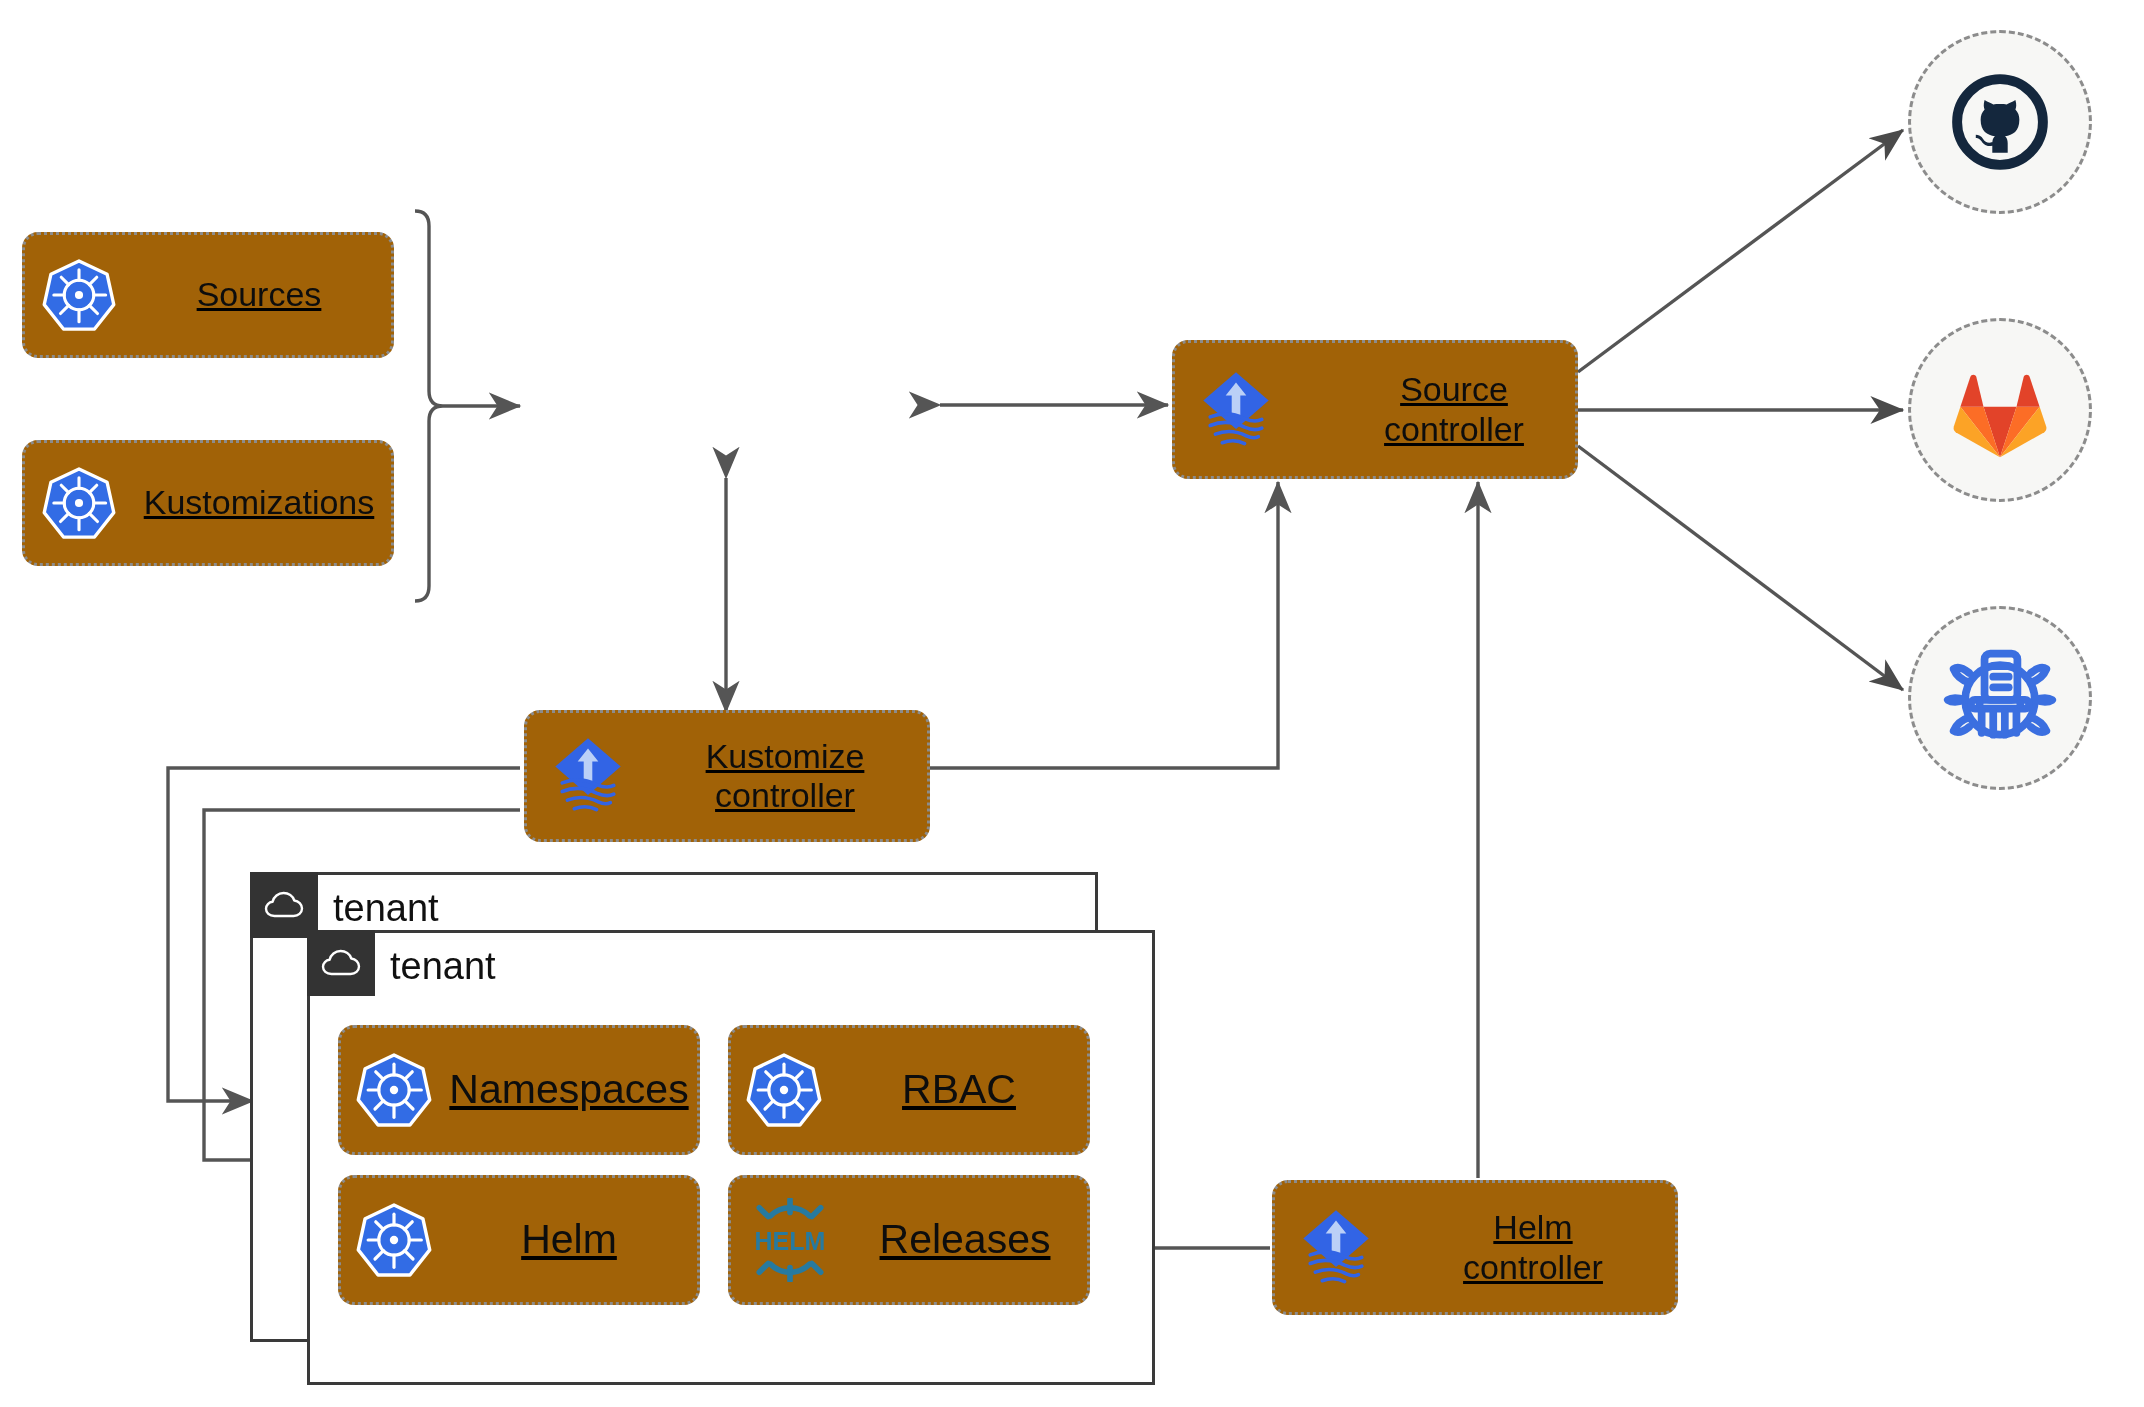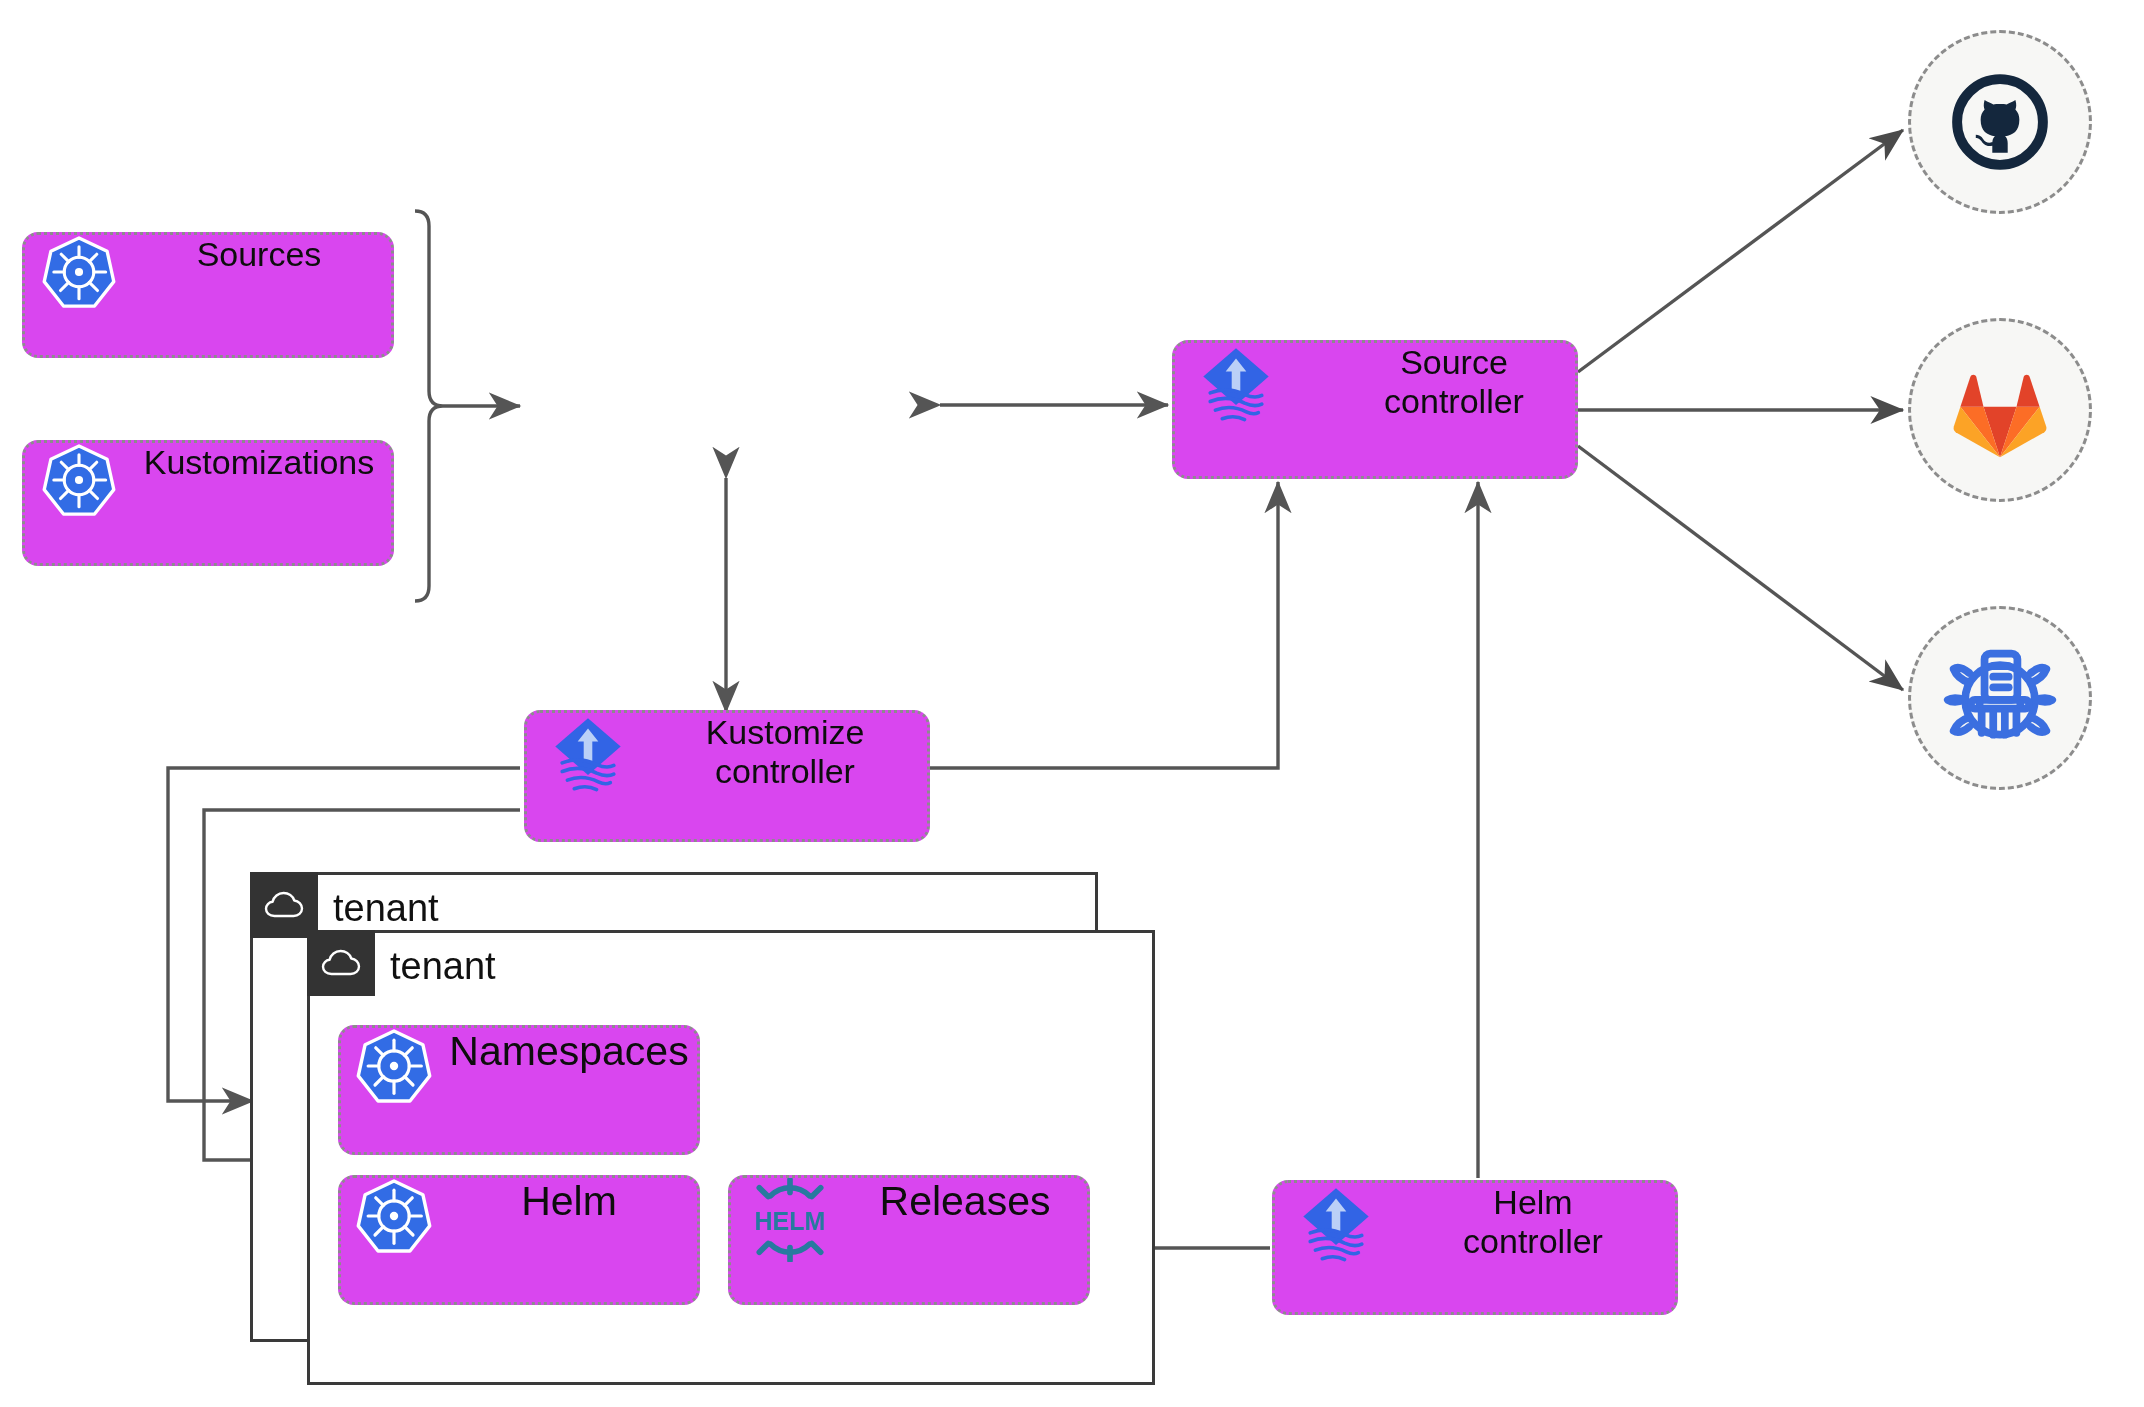--- a/index.html
+++ b/index.html
@@ -5,26 +5,27 @@
   html,body{margin:0;padding:0;background:#ffffff;}
   body{
     font-family:"Liberation Sans", sans-serif;
     width:2144px;height:1407px;position:relative;overflow:hidden;
   }
   #stage{position:absolute;left:0;top:0;width:2144px;height:1407px;}
 
   
   .node{
     position:absolute;
-    background:#d946ef;
+    background:#a16207;
     border:3px dotted #8c8c8c;
     border-radius:16px;
     box-sizing:border-box;
-    display:flex;align-items:flex-start;
+    display:flex;align-items:center;
     color:#000;
+    text-decoration:underline;
   }
   .node .ico{flex:0 0 auto;display:flex;align-items:center;justify-content:center;}
   .node .lbl{
     flex:1 1 auto;text-align:center;
     font-size:34px;line-height:1.15;color:#0d0d0d;
     white-space:pre-line;padding-right:6px;
   }
   .node.sm .lbl{font-size:41px;}
 
   
@@ -227,20 +228,40 @@
             <line x1="64" y1="64" x2="75" y2="75"></line>
           <line x1="74" y1="26" x2="64" y2="36"></line>
             <line x1="36" y1="64" x2="25" y2="75"></line>
         </g>
         <circle cx="50" cy="50" r="5.5" fill="#ffffff"></circle>
       </svg>
     </div>
     <div class="lbl">Namespaces</div>
   </div>
 
+  <div class="node sm" style="left:728px;top:1025px;width:362px;height:130px;">
+    <div class="ico" style="width:106px;">
+      <svg width="76" height="76" viewBox="0 0 100 100">
+        <polygon points="50,4 88,22 97,63 71,96 29,96 3,63 12,22" fill="#326CE5" stroke="#ffffff" stroke-width="4.5" stroke-linejoin="round"></polygon>
+        <g stroke="#ffffff" stroke-width="4.2" fill="none" stroke-linecap="round">
+          <circle cx="50" cy="50" r="20"></circle>
+          <line x1="50" y1="16" x2="50" y2="30"></line>
+            <line x1="50" y1="70" x2="50" y2="86"></line>
+          <line x1="16" y1="50" x2="30" y2="50"></line>
+            <line x1="70" y1="50" x2="86" y2="50"></line>
+          <line x1="26" y1="26" x2="36" y2="36"></line>
+            <line x1="64" y1="64" x2="75" y2="75"></line>
+          <line x1="74" y1="26" x2="64" y2="36"></line>
+            <line x1="36" y1="64" x2="25" y2="75"></line>
+        </g>
+        <circle cx="50" cy="50" r="5.5" fill="#ffffff"></circle>
+      </svg>
+    </div>
+    <div class="lbl">RBAC</div>
+  </div>
 
   <div class="node sm" style="left:338px;top:1175px;width:362px;height:130px;">
     <div class="ico" style="width:106px;">
       <svg width="76" height="76" viewBox="0 0 100 100">
         <polygon points="50,4 88,22 97,63 71,96 29,96 3,63 12,22" fill="#326CE5" stroke="#ffffff" stroke-width="4.5" stroke-linejoin="round"></polygon>
         <g stroke="#ffffff" stroke-width="4.2" fill="none" stroke-linecap="round">
           <circle cx="50" cy="50" r="20"></circle>
           <line x1="50" y1="16" x2="50" y2="30"></line>
             <line x1="50" y1="70" x2="50" y2="86"></line>
           <line x1="16" y1="50" x2="30" y2="50"></line>

